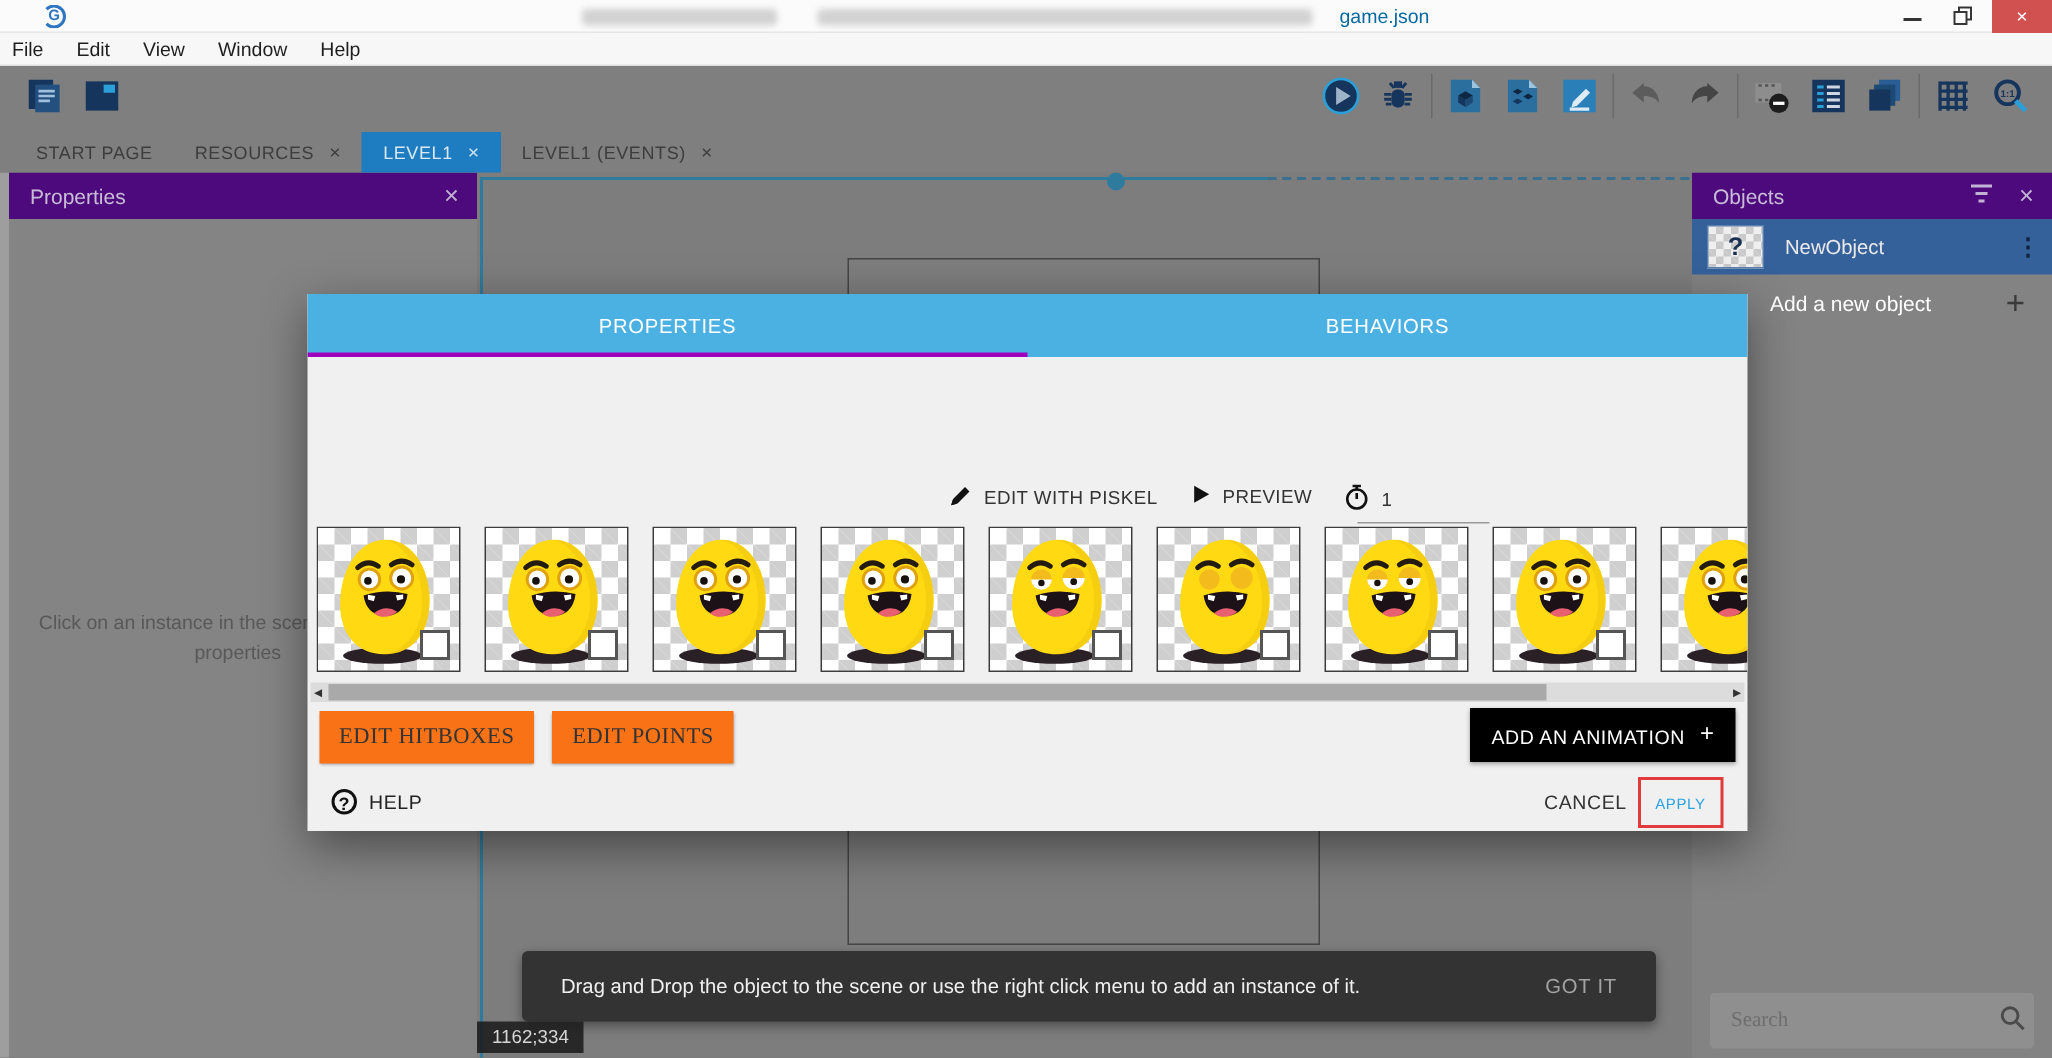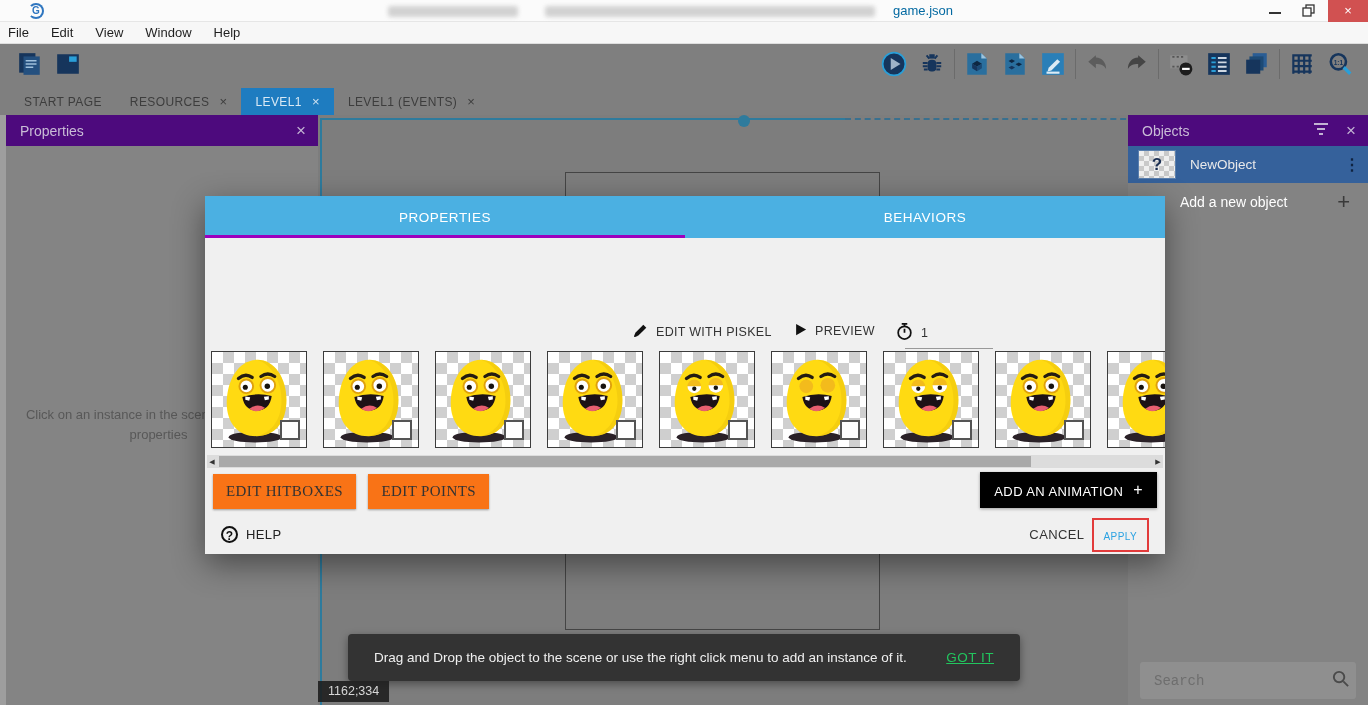--- a/index.html
+++ b/index.html
@@ -56,21 +56,21 @@
   #object-thumb { width:38px; height:29px; border:1px solid #5a7fae;
     background-image:linear-gradient(45deg,#c9c9c9 25%,transparent 25%,transparent 75%,#c9c9c9 75%),linear-gradient(45deg,#c9c9c9 25%,transparent 25%,transparent 75%,#c9c9c9 75%);
     background-position:0 0,5px 5px; background-size:10px 10px; background-color:#efefef;
     color:#1a2e52; font-weight:bold; font-size:17px; text-align:center; line-height:27px; }
   #object-name { flex:1; color:#e9e9ea; font-size:13.5px; }
   #object-dots { color:#0f2340; font-size:16px; font-weight:bold; letter-spacing:0; }
   #add-object-row { height:38px; display:flex; align-items:center; padding:0 18px 0 52px; }
   #add-object-label { flex:1; font-size:14px; color:#ffffff; }
   #add-object-plus { font-size:22px; color:#3a3a3a; font-weight:400; }
   #search-box { position:absolute; left:12px; bottom:6px; width:216px; height:37px; background:#8f8f8f; border-radius:3px; display:flex; align-items:center; padding:0 12px 0 14px; }
-  #search-box input { flex:1; border:none; background:transparent; outline:none; font-size:14px; color:#3a3a3a; font-family:Liberation Mono, monospace; }
+  #search-box input { flex:1; border:none; background:transparent; outline:none; font-size:14px; color:#3a3a3a; font-family:Liberation Serif, serif; }
   #search-box input::placeholder { color:#6e6e6e; }
 
   
   #dialog { position:absolute; left:205px; top:196px; width:960px; height:358px; background:#f0f0f0; box-shadow:0 10px 30px rgba(0,0,0,.45); z-index:20; overflow:hidden; }
   #dlg-tabs { position:absolute; left:0; top:0; width:100%; height:42px; background:#4bb0e2; display:flex; }
   .dlg-tab { width:50%; display:flex; align-items:center; justify-content:center; color:#fff; font-size:13.5px; letter-spacing:.5px; position:relative; }
   .dlg-tab.active::after { content:""; position:absolute; left:0; bottom:0; width:100%; height:3px; background:#9c00bd; }
   #row-name { position:absolute; left:9px; top:52px; width:942px; height:30px; font-size:14.5px; }
   #lbl-objname { color:#4a4a4a; }
   #val-objname { position:absolute; left:113px; top:0; color:#222; }
@@ -101,23 +101,23 @@
   #btn-add-anim b { font-size:16px; font-weight:400; }
   #row-footer { position:absolute; left:0; top:319px; width:960px; height:39px; display:flex; align-items:center; padding:0 16px; }
   #help-btn { display:flex; align-items:center; gap:8px; font-size:13px; color:#222; letter-spacing:.4px; }
   #help-q { width:17px; height:17px; border:2px solid #111; border-radius:50%; font-size:12px; font-weight:bold; text-align:center; line-height:16px; color:#111; }
   #footer-spacer { flex:1; }
   #btn-cancel { font-size:13px; color:#333; letter-spacing:.4px; margin-right:7px; }
   #apply-box { border:2px solid #e23b3b; padding:6px 10px; }
   #btn-apply { font-size:10px; color:#2ba2e2; letter-spacing:.4px; }
 
   
-  #snackbar { position:absolute; left:348px; top:634px; width:672px; height:47px; background:#333; border-radius:4px; z-index:25; display:flex; align-items:center; padding:0 26px; box-shadow:0 3px 8px rgba(0,0,0,.4); }
+  #snackbar { position:absolute; left:348px; top:634px; width:756px; height:47px; background:#333; border-radius:4px; z-index:25; display:flex; align-items:center; padding:0 26px; box-shadow:0 3px 8px rgba(0,0,0,.4); }
   #snackbar-msg { flex:1; color:#f0f0f0; font-size:13.5px; }
-  #snackbar-action { color:#22c55e; font-size:13.5px; letter-spacing:.5px; margin-left:18px;text-decoration:underline; }
+  #snackbar-action { color:#a3a3a3; font-size:13.5px; letter-spacing:.5px; margin-left:18px; }
   #coords { position:absolute; left:318px; top:681px; background:rgba(28,28,28,.88); color:#d6d6d6; font-size:12.5px; padding:3px 10px 4px; z-index:25; }
 </style>
 </head>
 <body>
 
 <div id="titlebar">
   <div id="gd-logo">G</div>
   <div class="redacted" style="left:388px;width:130px;"></div>
   <div class="redacted" style="left:545px;width:330px;"></div>
   <div id="title-file">game.json</div>

